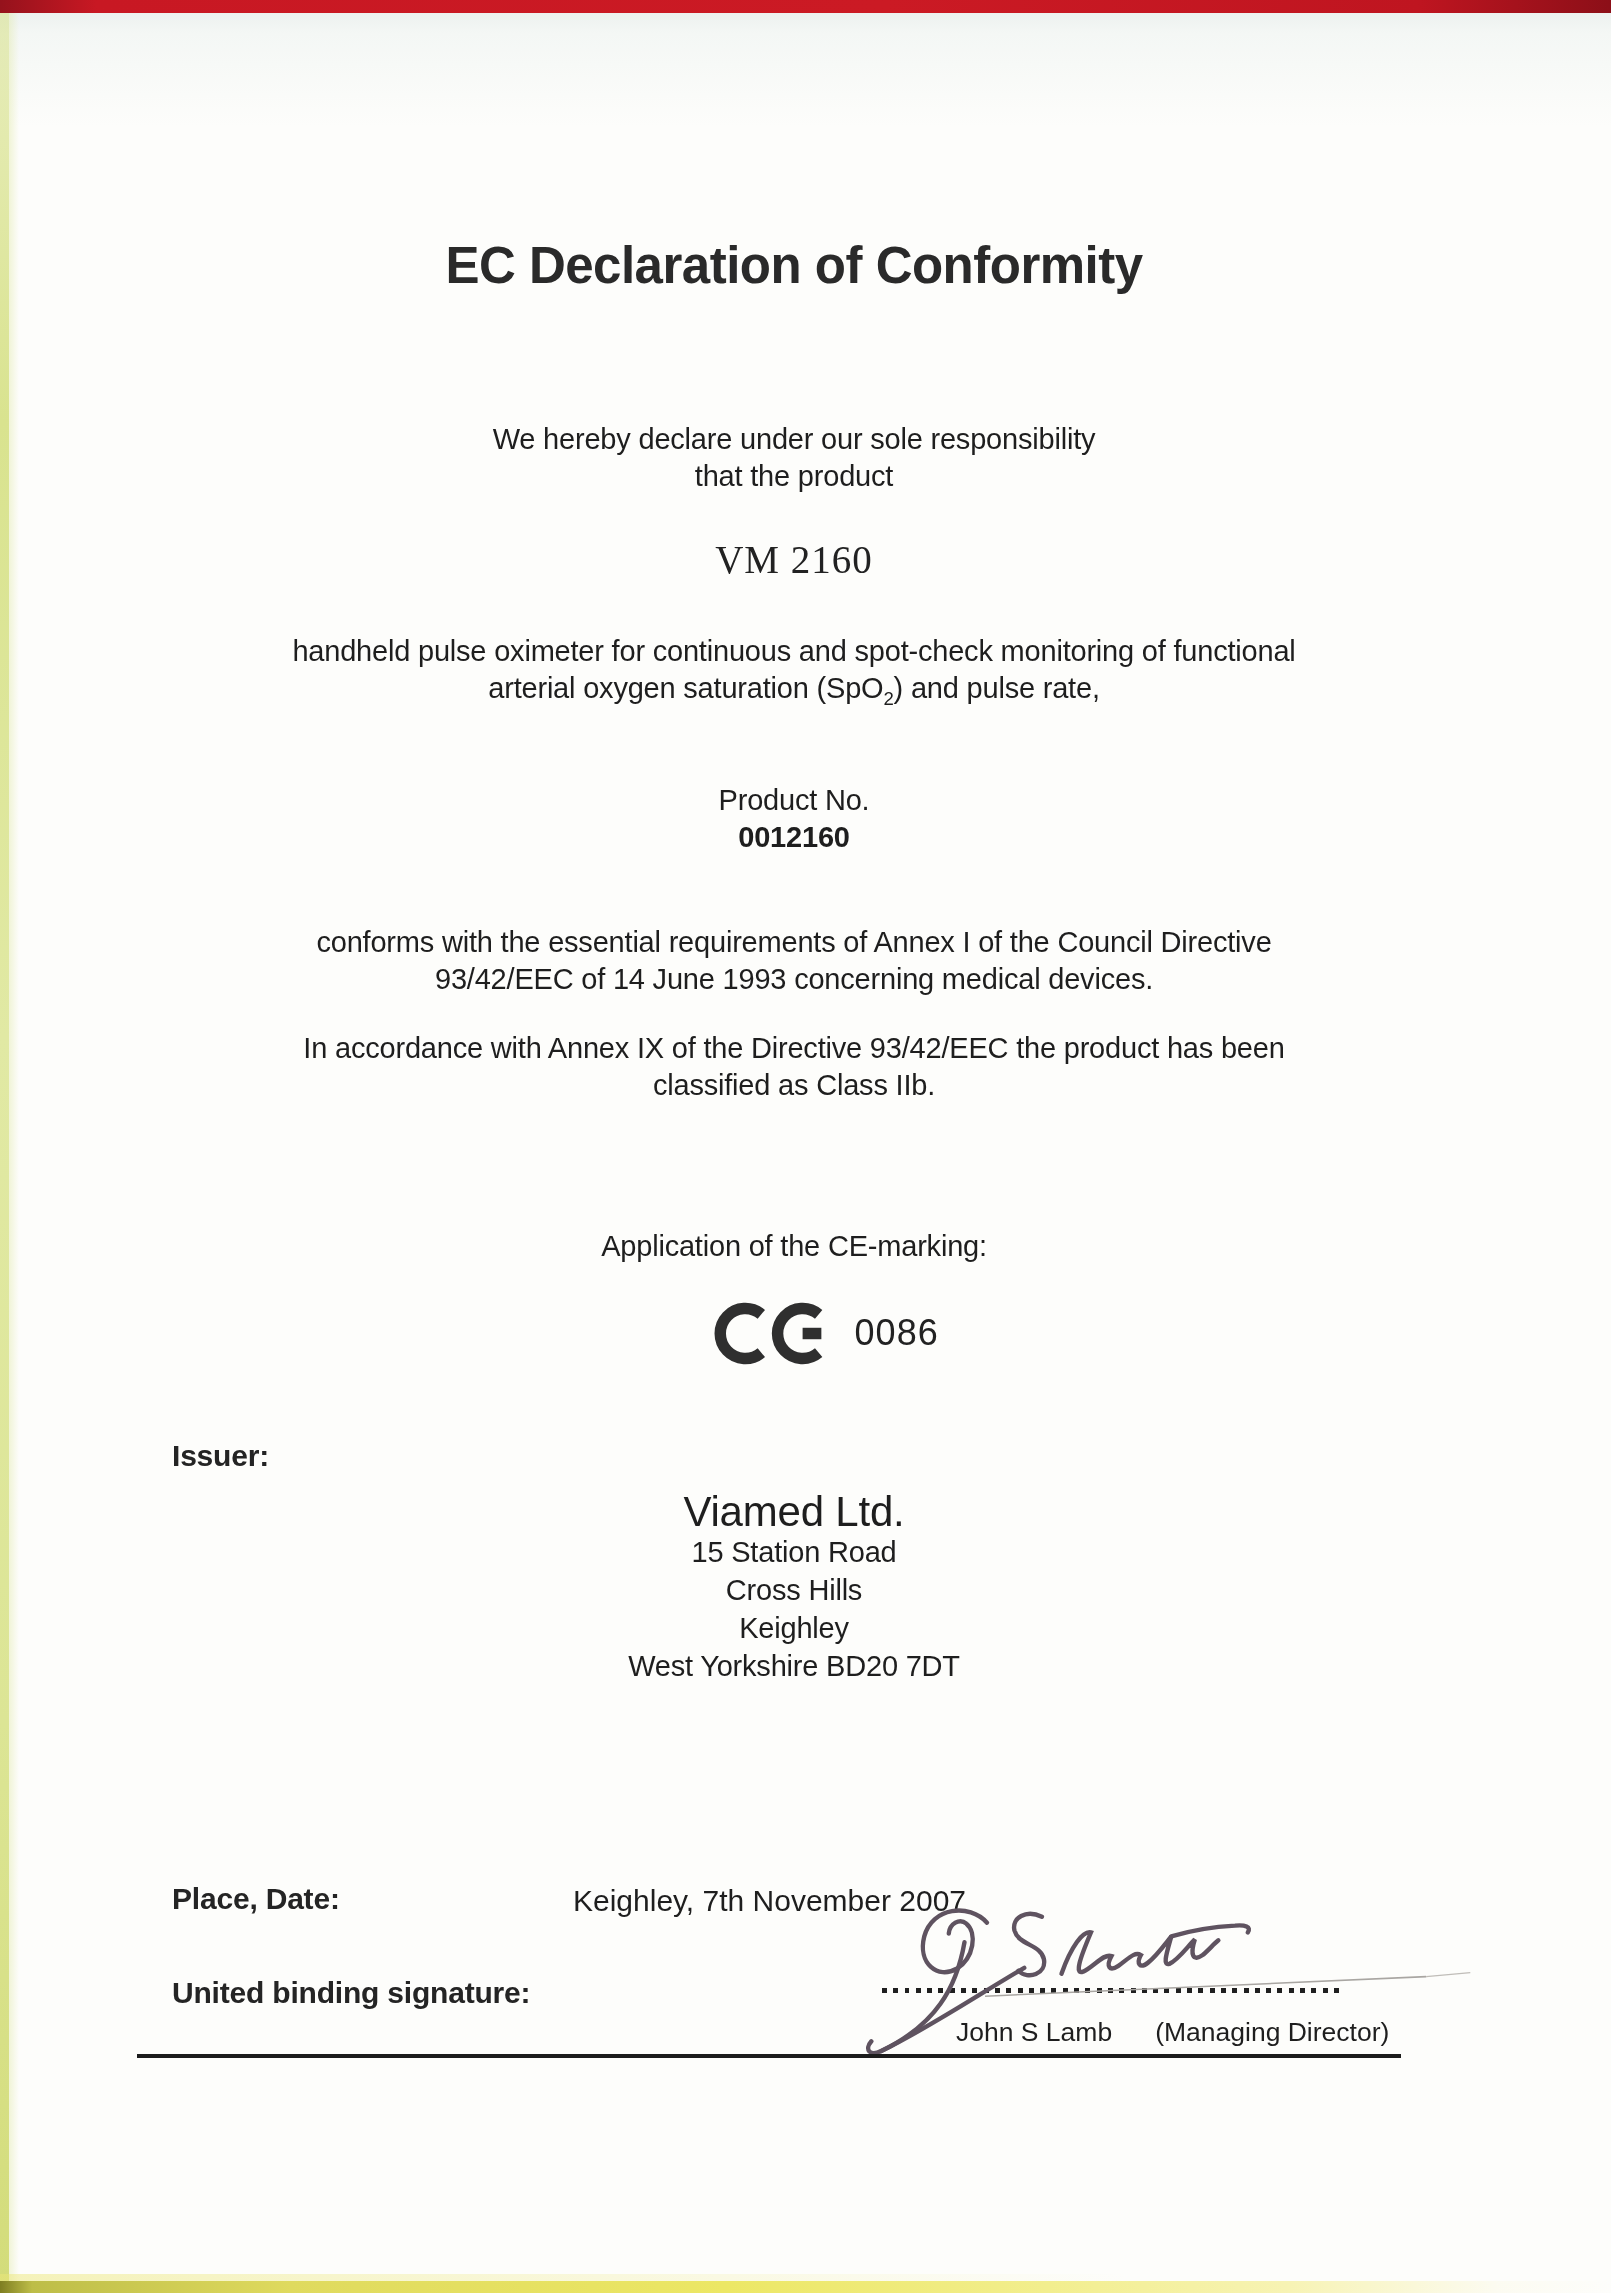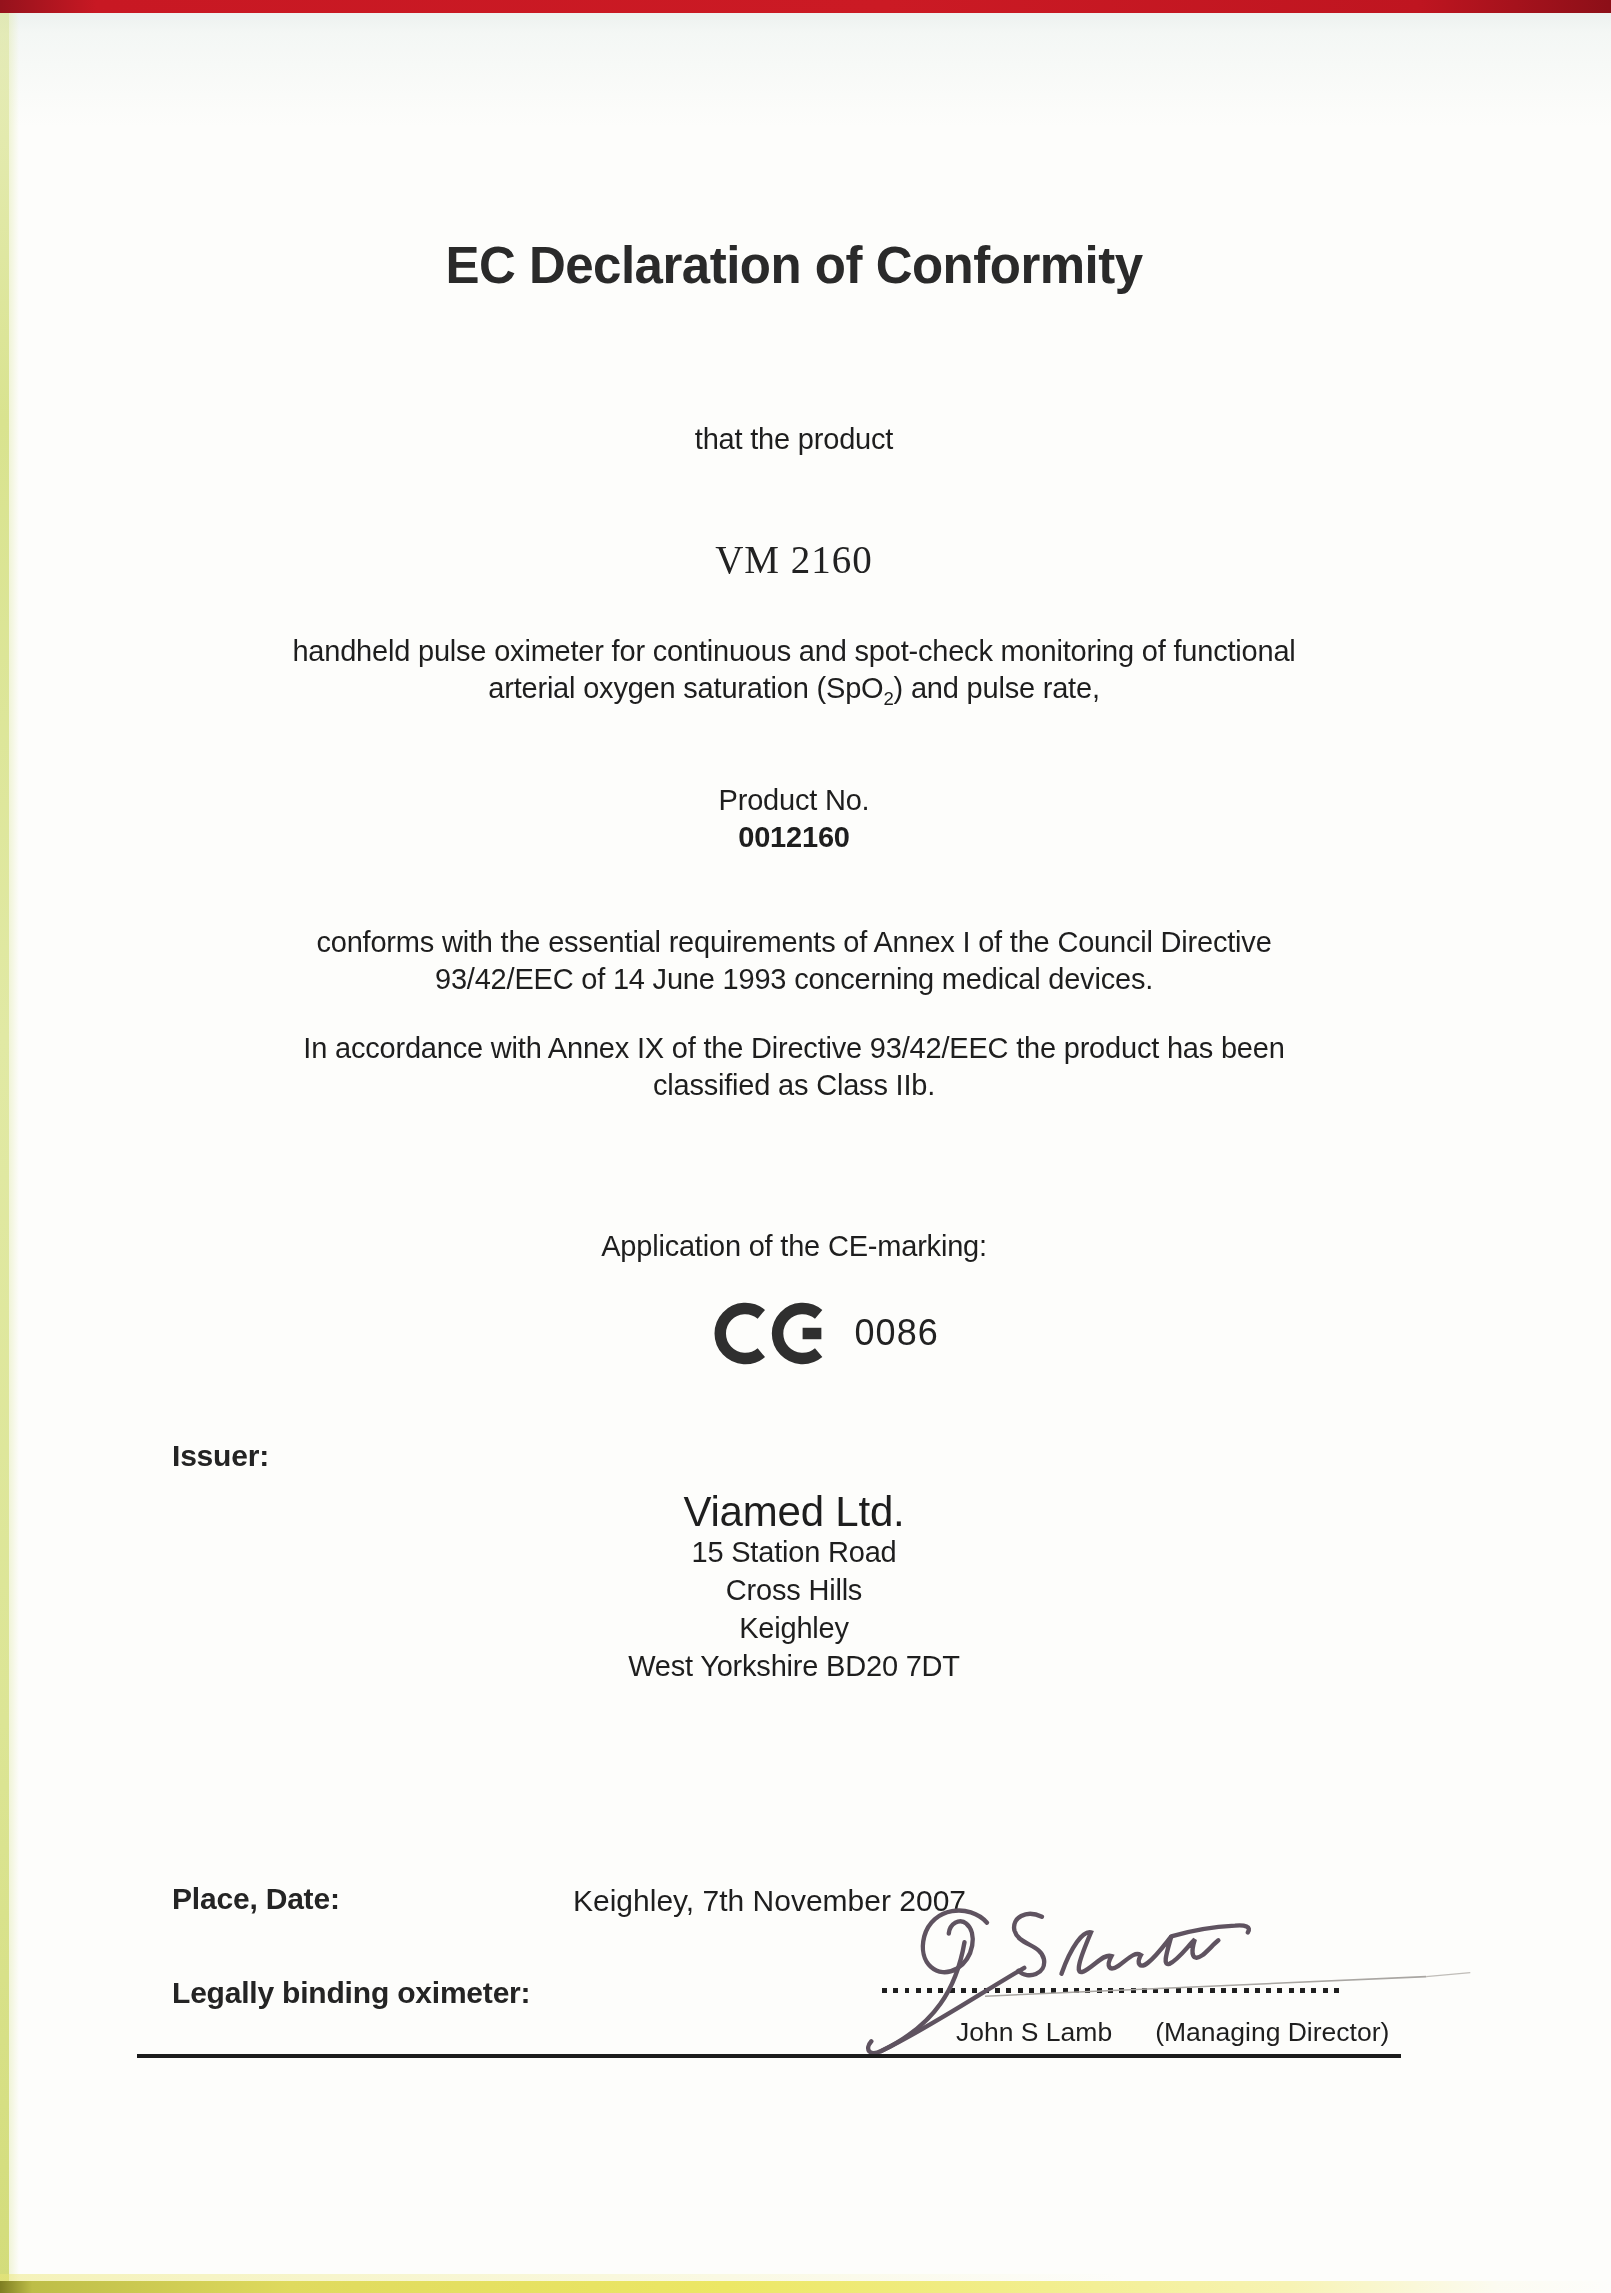--- a/index.html
+++ b/index.html
@@ -89,20 +89,21 @@
   <div class="scan-tint"></div>
   <div class="edge-left"></div>
   <div class="edge-left-fade"></div>
   <div class="edge-bottom-fade"></div>
   <div class="edge-bottom"></div>
   <div class="edge-top"></div>
 
   <h1 class="centered title">EC Declaration of Conformity</h1>
 
   <div class="centered intro body-text">
+    <div>We hereby declare under our sole responsibility</div>
     <div>that the product</div>
   </div>
 
   <div class="centered model">VM 2160</div>
 
   <div class="centered desc body-text">
     <div>handheld pulse oximeter for continuous and spot-check monitoring of functional</div>
     <div><span>arterial oxygen saturation (SpO</span><sub>2</sub><span>) and pulse rate,</span></div>
   </div>
 
@@ -138,21 +139,21 @@
     <div class="org">Viamed Ltd.</div>
     <div>15 Station Road</div>
     <div>Cross Hills</div>
     <div>Keighley</div>
     <div>West Yorkshire BD20 7DT</div>
   </div>
 
   <div class="label-bold place-label">Place, Date:</div>
   <div class="place-value">Keighley, 7th November 2007</div>
 
-  <div class="label-bold sig-label">Legally binding oximeter:</div>
+  <div class="label-bold sig-label">United binding signature:</div>
 
   <div class="dotted-line"></div>
 
   <svg class="signature-svg" width="647" height="162" viewBox="0 0 660 165" fill="none">
     <path d="M150,97 L600,77" stroke="#a9a6a2" stroke-width="1.6"></path>
     <path d="M600,77 L645,73" stroke="#c0bdb8" stroke-width="1.2"></path>
     <g stroke="#5f5360" stroke-width="4.5" stroke-linecap="round" fill="none">
       <path d="M152,22 C134,2 96,6 88,36 C81,64 102,80 121,69 C139,58 142,32 131,23 C124,17 114,23 113,33"></path>
       <path d="M129,42 C121,88 100,126 44,153 C32,159 27,151 34,143"></path>
       <path d="M44,153 C95,128 142,96 190,68"></path>

